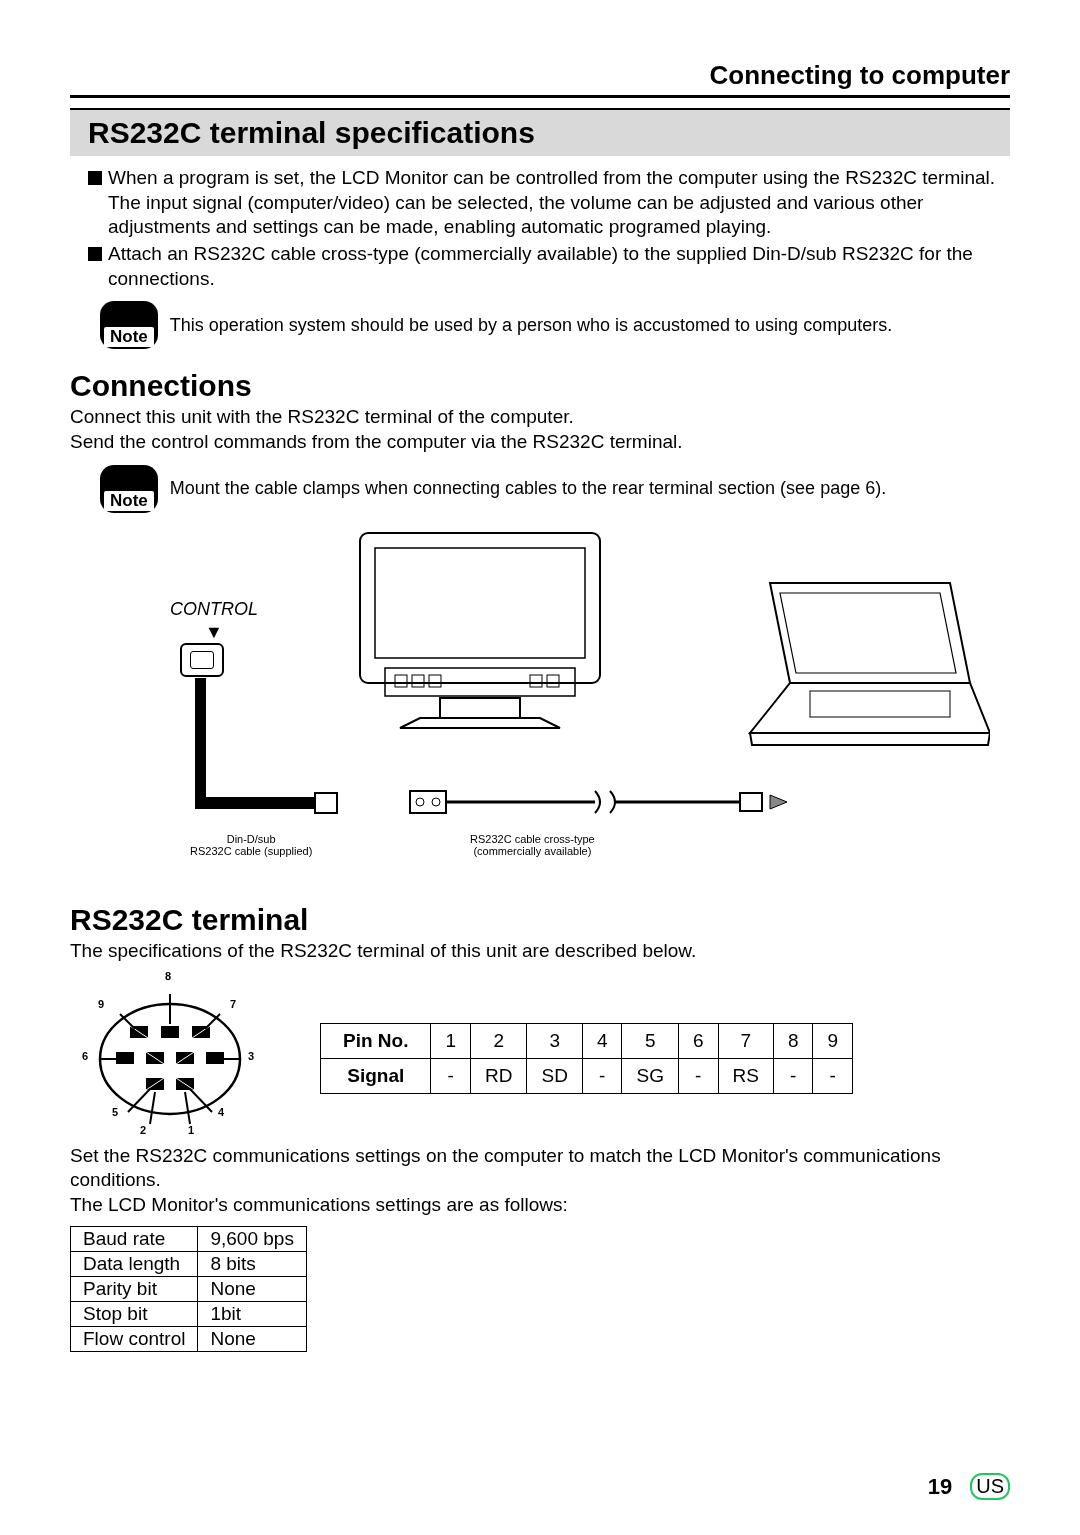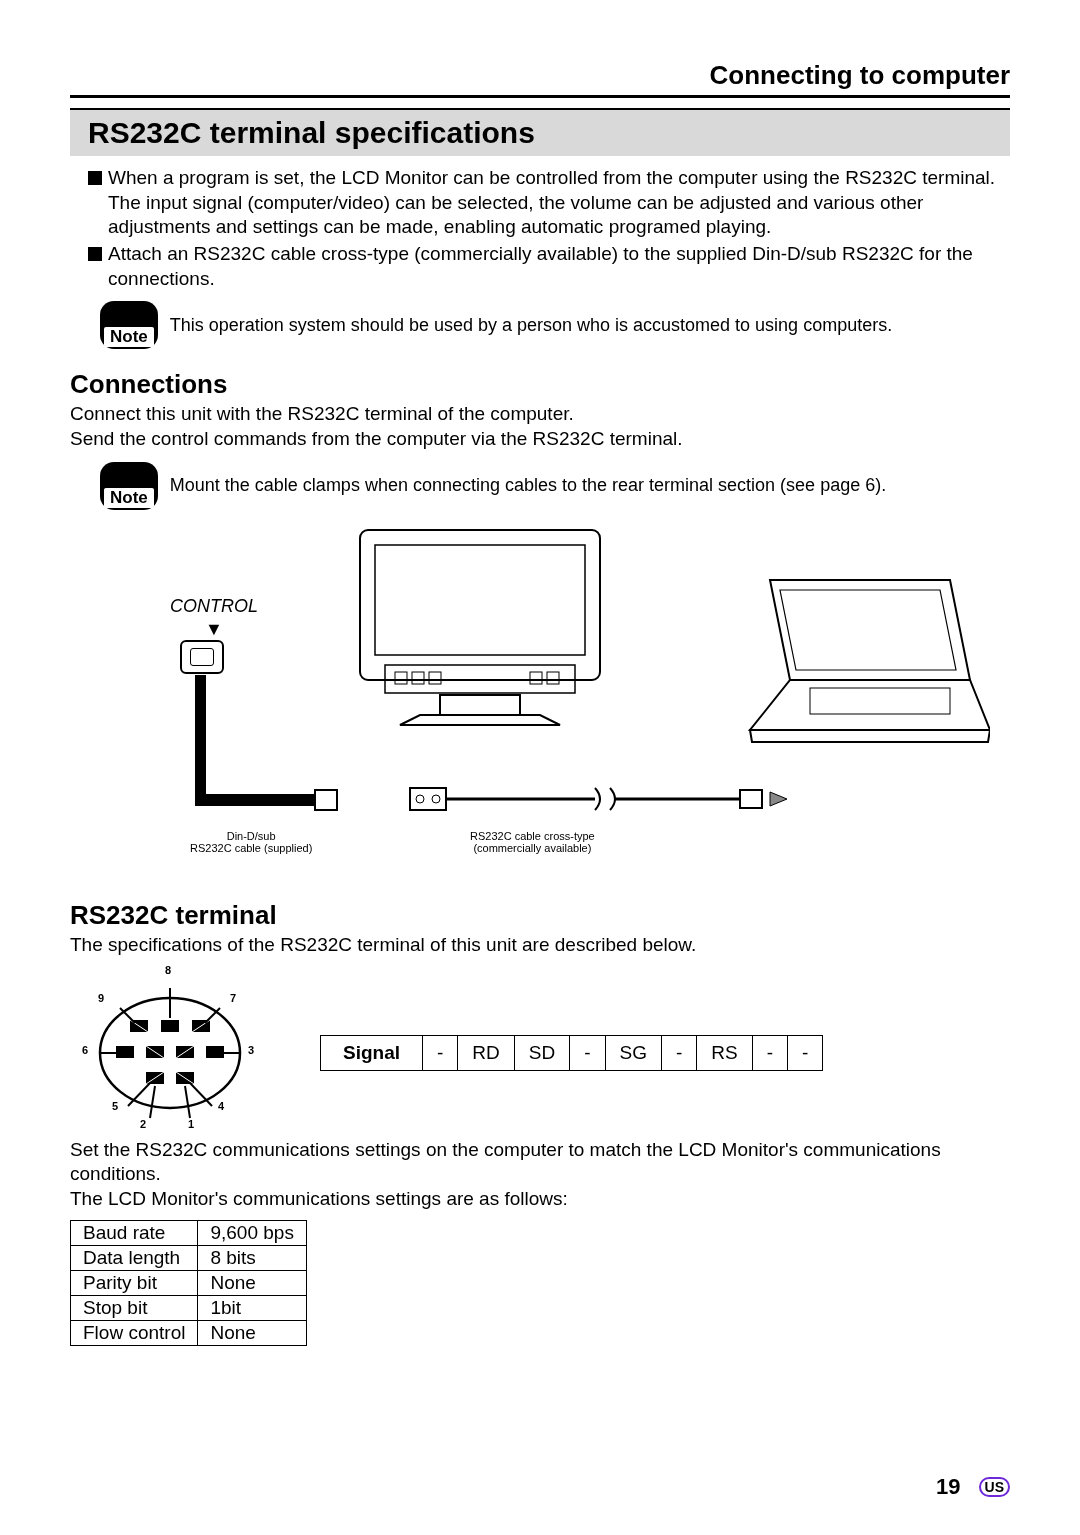--- a/index.html
+++ b/index.html
@@ -70,21 +70,21 @@
     font-weight: bold;
     padding: 0 6px;
     border-radius: 2px;
     margin-top: 24px;
   }
   .note-text {
     font-size: 18px;
   }
   .subheading {
     font-weight: bold;
-    font-size: 26px;
+    font-size: 30px;
     margin-top: 20px;
     margin-bottom: 2px;
   }
   .subtext {
     font-size: 19px;
     line-height: 1.3;
   }
   
   .diagram {
     position: relative;
@@ -188,25 +188,25 @@
     position: absolute;
     bottom: 35px;
     right: 70px;
     font-weight: bold;
     font-size: 22px;
     display: flex;
     align-items: center;
     gap: 18px;
   }
   .us-badge {
-    border: 2px solid #6d28d9;
+    border: 2px solid #22c55e;
     border-radius: 12px;
-    font-size: 14px;
+    font-size: 20px;
     padding: 0 4px;
-    font-weight: bold;
+    font-weight: normal;
   }
 </style>
 </head>
 <body>
 
 <div class="page">
 
   <div class="header-title">Connecting to computer</div>
 
   <div class="section-title-bar">RS232C terminal specifications</div>
@@ -337,20 +337,32 @@
       <span class="label-small" style="left:2px; top:76px; font-weight:bold">6</span>
       <span class="label-small" style="left:168px; top:76px; font-weight:bold">3</span>
       <span class="label-small" style="left:32px; top:132px; font-weight:bold">5</span>
       <span class="label-small" style="left:138px; top:132px; font-weight:bold">4</span>
       <span class="label-small" style="left:60px; top:150px; font-weight:bold">2</span>
       <span class="label-small" style="left:108px; top:150px; font-weight:bold">1</span>
     </div>
 
     <table class="pin-table">
       <tbody>
+          <tr>
+        <td class="rowlabel">Pin No.</td>
+        <td>1</td>
+        <td>2</td>
+        <td>3</td>
+        <td>4</td>
+        <td>5</td>
+        <td>6</td>
+        <td>7</td>
+        <td>8</td>
+        <td>9</td>
+      </tr>
       <tr>
         <td class="rowlabel">Signal</td>
         <td>-</td>
         <td>RD</td>
         <td>SD</td>
         <td>-</td>
         <td>SG</td>
         <td>-</td>
         <td>RS</td>
         <td>-</td>

